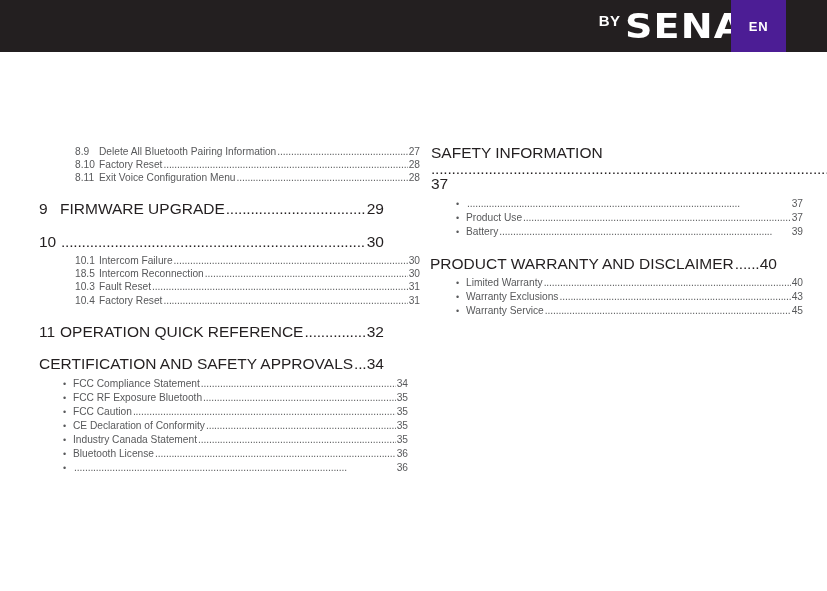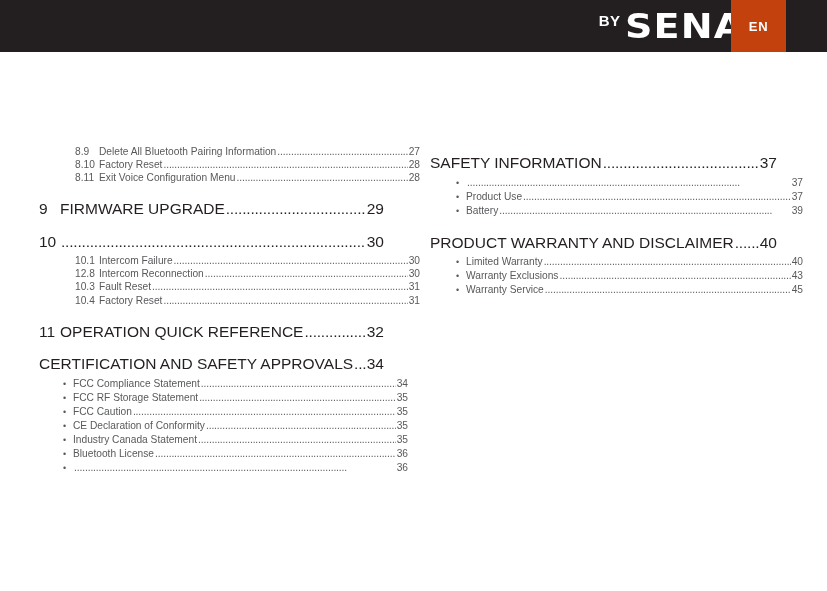--- a/index.html
+++ b/index.html
@@ -51,21 +51,21 @@
     font-family: "DejaVu Sans", sans-serif;
     transform: scaleX(1.12);
     transform-origin: left center;
   }
   .lang-badge {
     position: absolute;
     left: 731px;
     top: 0;
     width: 55px;
     height: 52px;
-    background: #c2410c;
+    background: #4c1d95;
     display: flex;
     align-items: center;
     justify-content: center;
   }
   .lang-badge-label {
     color: #ffffff;
     font-size: 13px;
     font-weight: bold;
     letter-spacing: 0.6px;
   }
@@ -161,21 +161,21 @@
   .row-bullet .leader {
     font-size: 10.2px;
     letter-spacing: -0.1px;
   }
 
   
   .col-right .row-bullet,
   .col-right .row-sub { margin-left: 26px; }
 
   .group { margin: 0; padding: 0; }
-  .group-first .row-major { margin-top: 10px; }
+  .group-first .row-major { margin-top: 0; flex-direction: column; }
 </style>
 </head>
 <body>
 
 <div class="header-bar">
   <div class="brand-lockup">
     <span class="brand-by">BY</span>
     <span class="brand-sena">SENA</span>
   </div>
   <div class="lang-badge">
@@ -219,21 +219,21 @@
           <span class="leader">....................................................................................................</span>
           <span class="page">30</span>
         </div>
         <div class="row row-sub">
           <span class="num">10.1</span>
           <span class="label">Intercom Failure</span>
           <span class="leader">....................................................................................................</span>
           <span class="page">30</span>
         </div>
         <div class="row row-sub">
-          <span class="num">12.8</span>
+          <span class="num">18.5</span>
           <span class="label">Intercom Reconnection</span>
           <span class="leader">....................................................................................................</span>
           <span class="page">30</span>
         </div>
         <div class="row row-sub">
           <span class="num">10.3</span>
           <span class="label">Fault Reset</span>
           <span class="leader">....................................................................................................</span>
           <span class="page">31</span>
         </div>
@@ -259,21 +259,21 @@
           <span class="page">34</span>
         </div>
         <div class="row row-bullet">
           <span class="bullet">•</span>
           <span class="label">FCC Compliance Statement</span>
           <span class="leader">....................................................................................................</span>
           <span class="page">34</span>
         </div>
         <div class="row row-bullet">
           <span class="bullet">•</span>
-          <span class="label">FCC RF Storage Statement</span>
+          <span class="label">FCC RF Exposure Bluetooth</span>
           <span class="leader">....................................................................................................</span>
           <span class="page">35</span>
         </div>
         <div class="row row-bullet">
           <span class="bullet">•</span>
           <span class="label">FCC Caution </span>
           <span class="leader">....................................................................................................</span>
           <span class="page">35</span>
         </div>
         <div class="row row-bullet">

